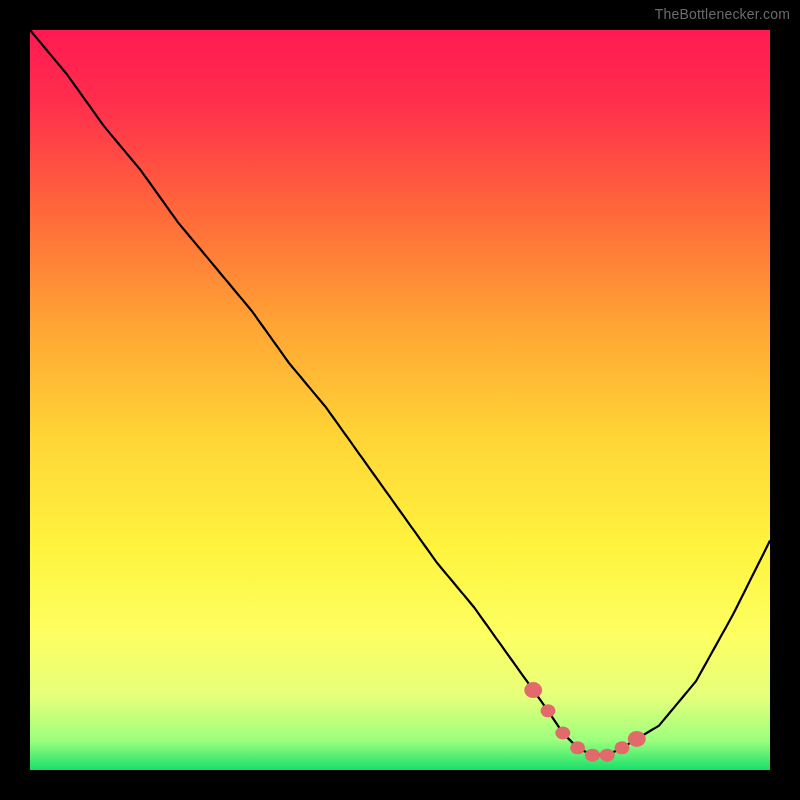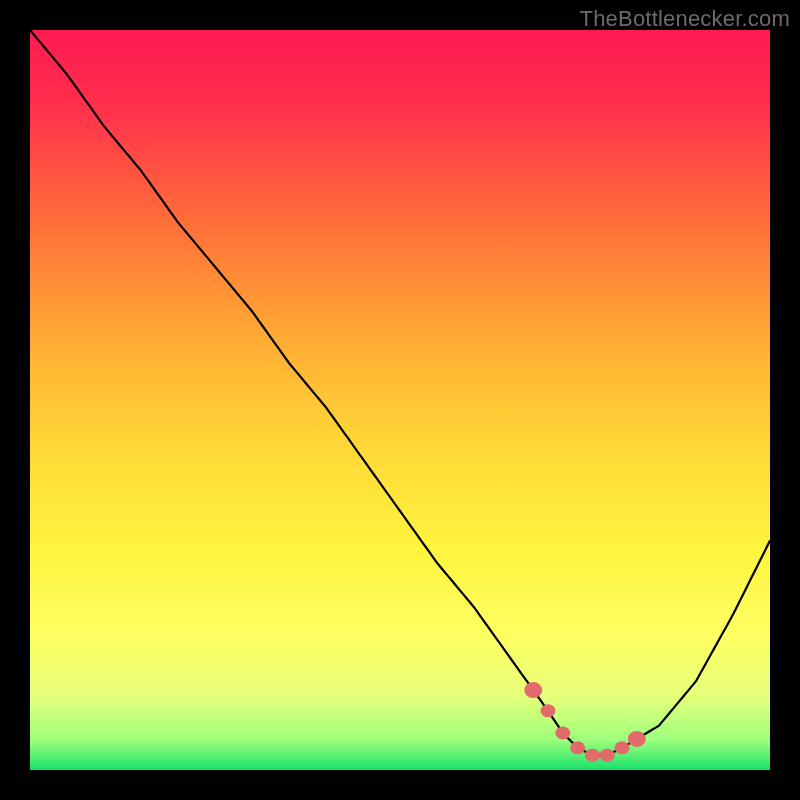--- a/index.html
+++ b/index.html
@@ -37,21 +37,21 @@
     top: 0;
     width: 100%;
     height: 100%;
     overflow: visible;
   }
   .attribution {
     position: absolute;
     top: 6px;
     right: 10px;
     color: #6b6b6b;
-    font-size: 22px;
+    font-size: 14px;
     letter-spacing: 0.2px;
     user-select: none;
   }
 </style>
 </head>
 <body>
 
 <div class="stage">
 
   <div class="attribution">TheBottlenecker.com</div>

